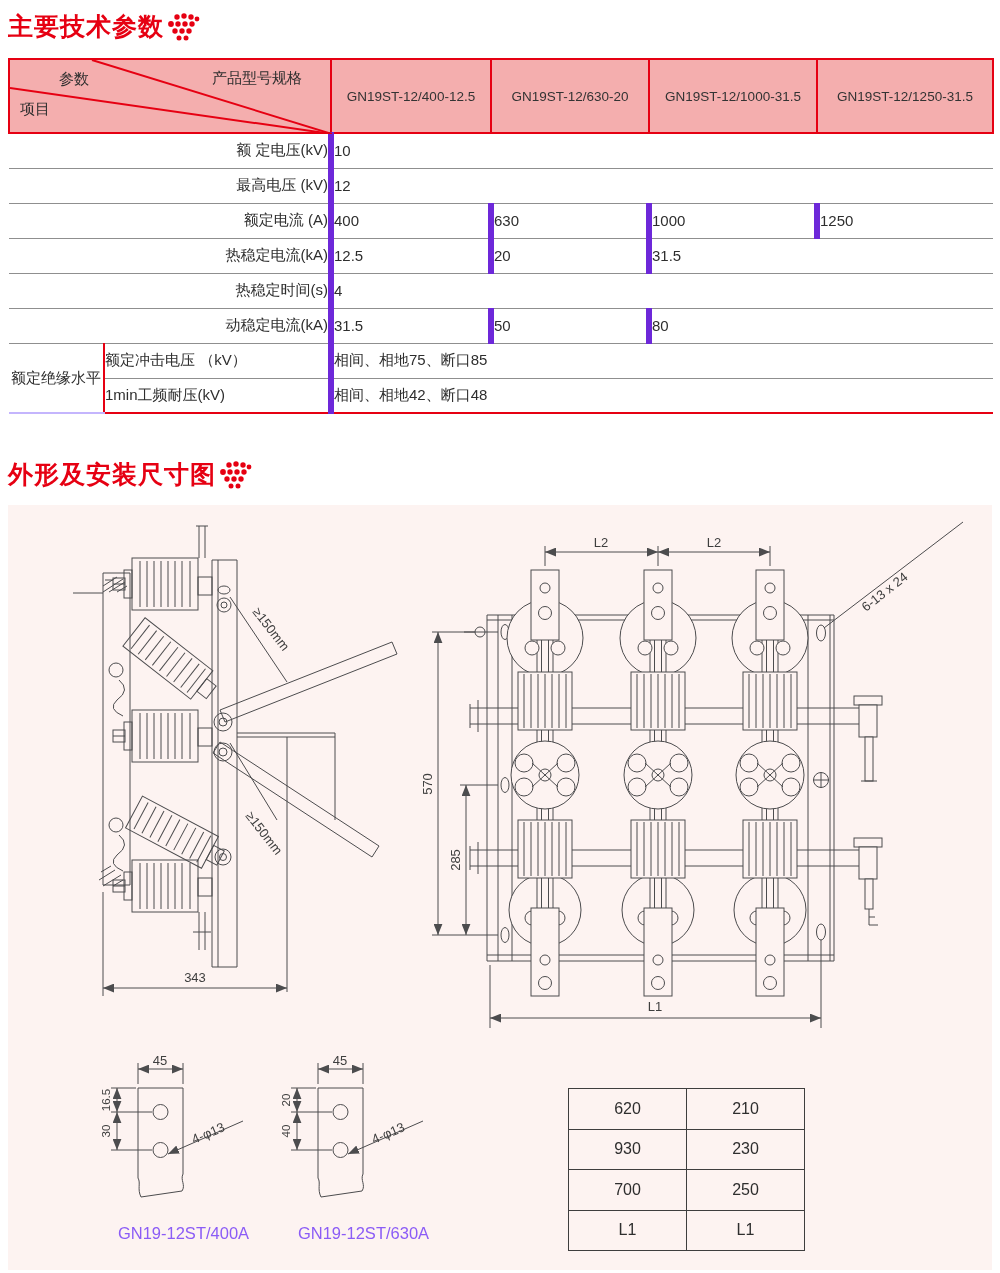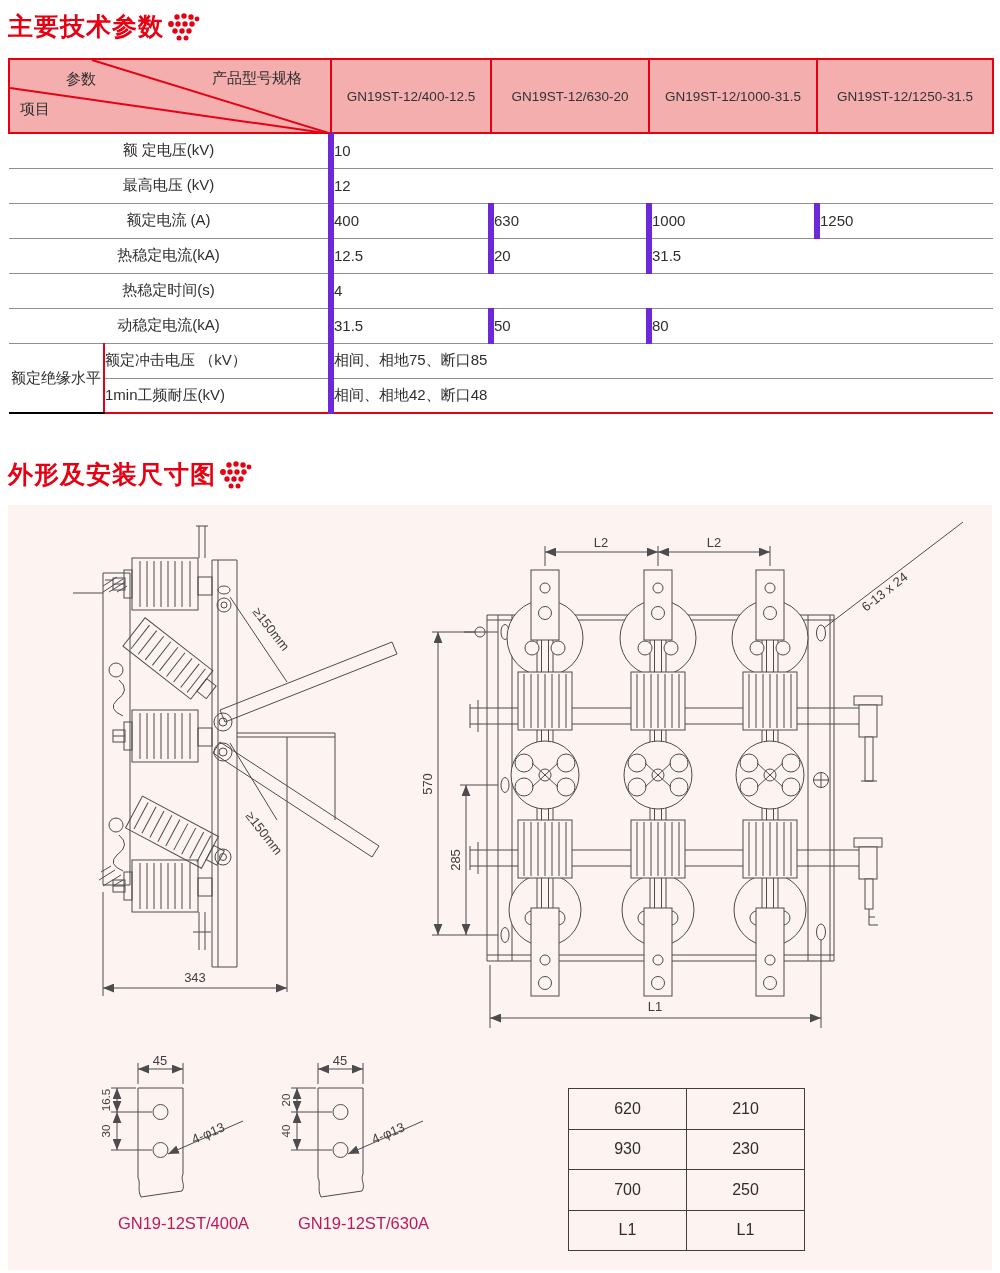--- a/index.html
+++ b/index.html
@@ -16,44 +16,44 @@
 
   
   table.spec { border-collapse: collapse; table-layout: fixed; width: 984px; margin: 15px 0 0 8px; }
   table.spec thead th {
     background: #f4aeae; border: 2px solid #e60012; height: 74px;
     font-weight: normal; font-size: 13.5px; color: #333; padding: 0;
   }
   th.corner { position: relative; }
   th.corner svg { position: absolute; left: 0; top: 0; }
   th.corner span { position: absolute; font-size: 15px; color: #2e2e2e; }
-  .corner-param { left: 56px; top: 10px; }
+  .corner-param { left: 49px; top: 10px; }
   .corner-model { left: 202px; top: 9px; text-align: right; }
   .corner-item  { left: 10px;  top: 40px; }
   table.spec tbody td {
     border-top: 1px solid #8f8f8f; height: 35px; padding: 0;
     font-size: 15px; color: #2e2e2e; background: #fff;
   }
   tr.hs td { border-top: 1.5px solid #4f4f4f; }
-  td.lbl { text-align: center; padding-left: 16px; }
+  td.lbl { text-align: right; padding-left: 16px; }
   td.val { text-align: left; border-left: 6px solid #6d28d9; }
   td.sub { text-align: left; padding-left: 12px; border-left: 2px solid #e60012; }
   td.grp { text-align: center; font-size: 14.5px; line-height: 1.5;
-           border-bottom: 2px solid #000000; }
+           border-bottom: 2px solid #c4b5fd; }
   table.spec tbody tr:last-child td { border-bottom: 2px solid #e60012; }
 
   
   .panel { position: relative; width: 984px; height: 765px; margin: 14px 0 8px 8px; background: #fdf3f1; }
   .panel svg { position: absolute; }
   #sideView  { left: 47px;  top: 15px; }
   #frontView { left: 410px; top: 15px; }
   .mount { position: absolute; width: 185px; }
   #mount400 { left: 83px;  top: 545px; }
   #mount630 { left: 263px; top: 545px; }
-  .mount .caption { text-align: center; font-size: 16.5px; color: #be185d; margin-top: 10px; }
+  .mount .caption { text-align: center; font-size: 16.5px; color: #8b5cf6; margin-top: 20px; }
   .mount svg { position: static; }
   table.dimtable { position: absolute; left: 560px; top: 583px; border-collapse: collapse; }
   table.dimtable td {
     width: 118px; height: 40.5px; border: 1.6px solid #3e3e3e;
     text-align: center; font-size: 16px; color: #2e2e2e;
   }
   .dt  { font-size: 13px; fill: #3e3e3e; }
   .dts { font-size: 11.5px; fill: #3e3e3e; }
   .lnz { stroke: #4c4c4e; stroke-width: 1; fill: none; }
 </style>

